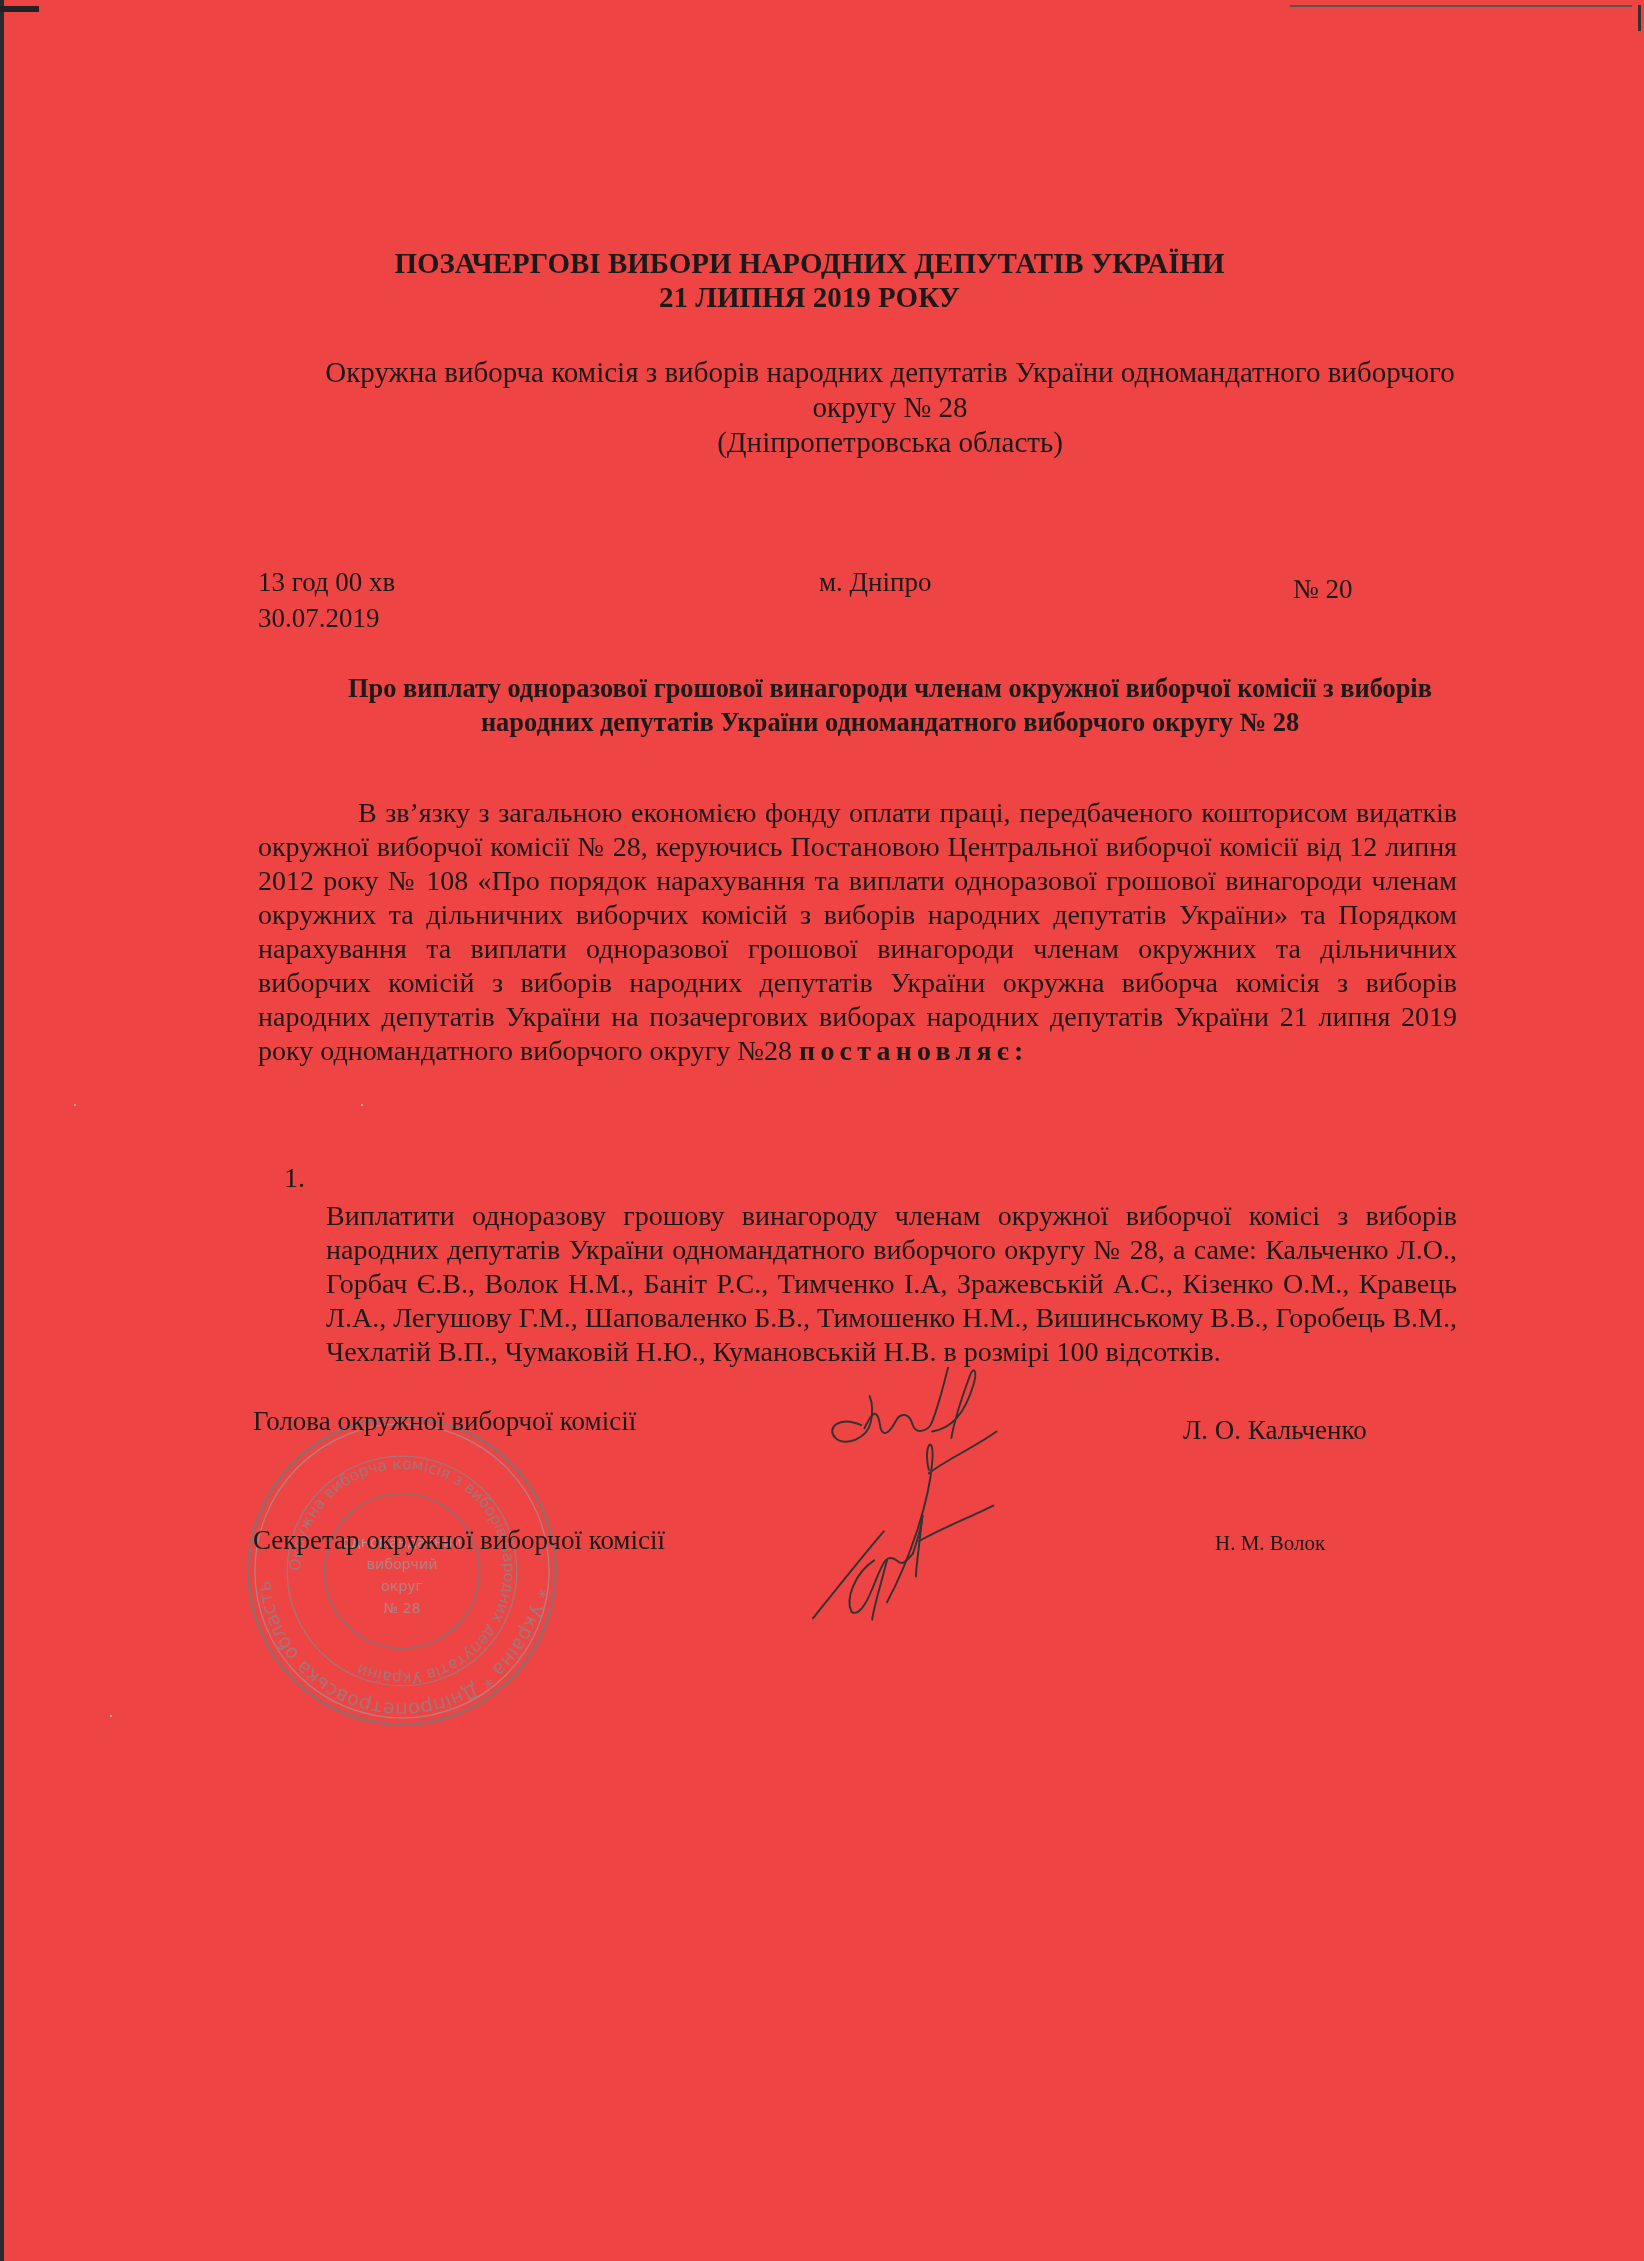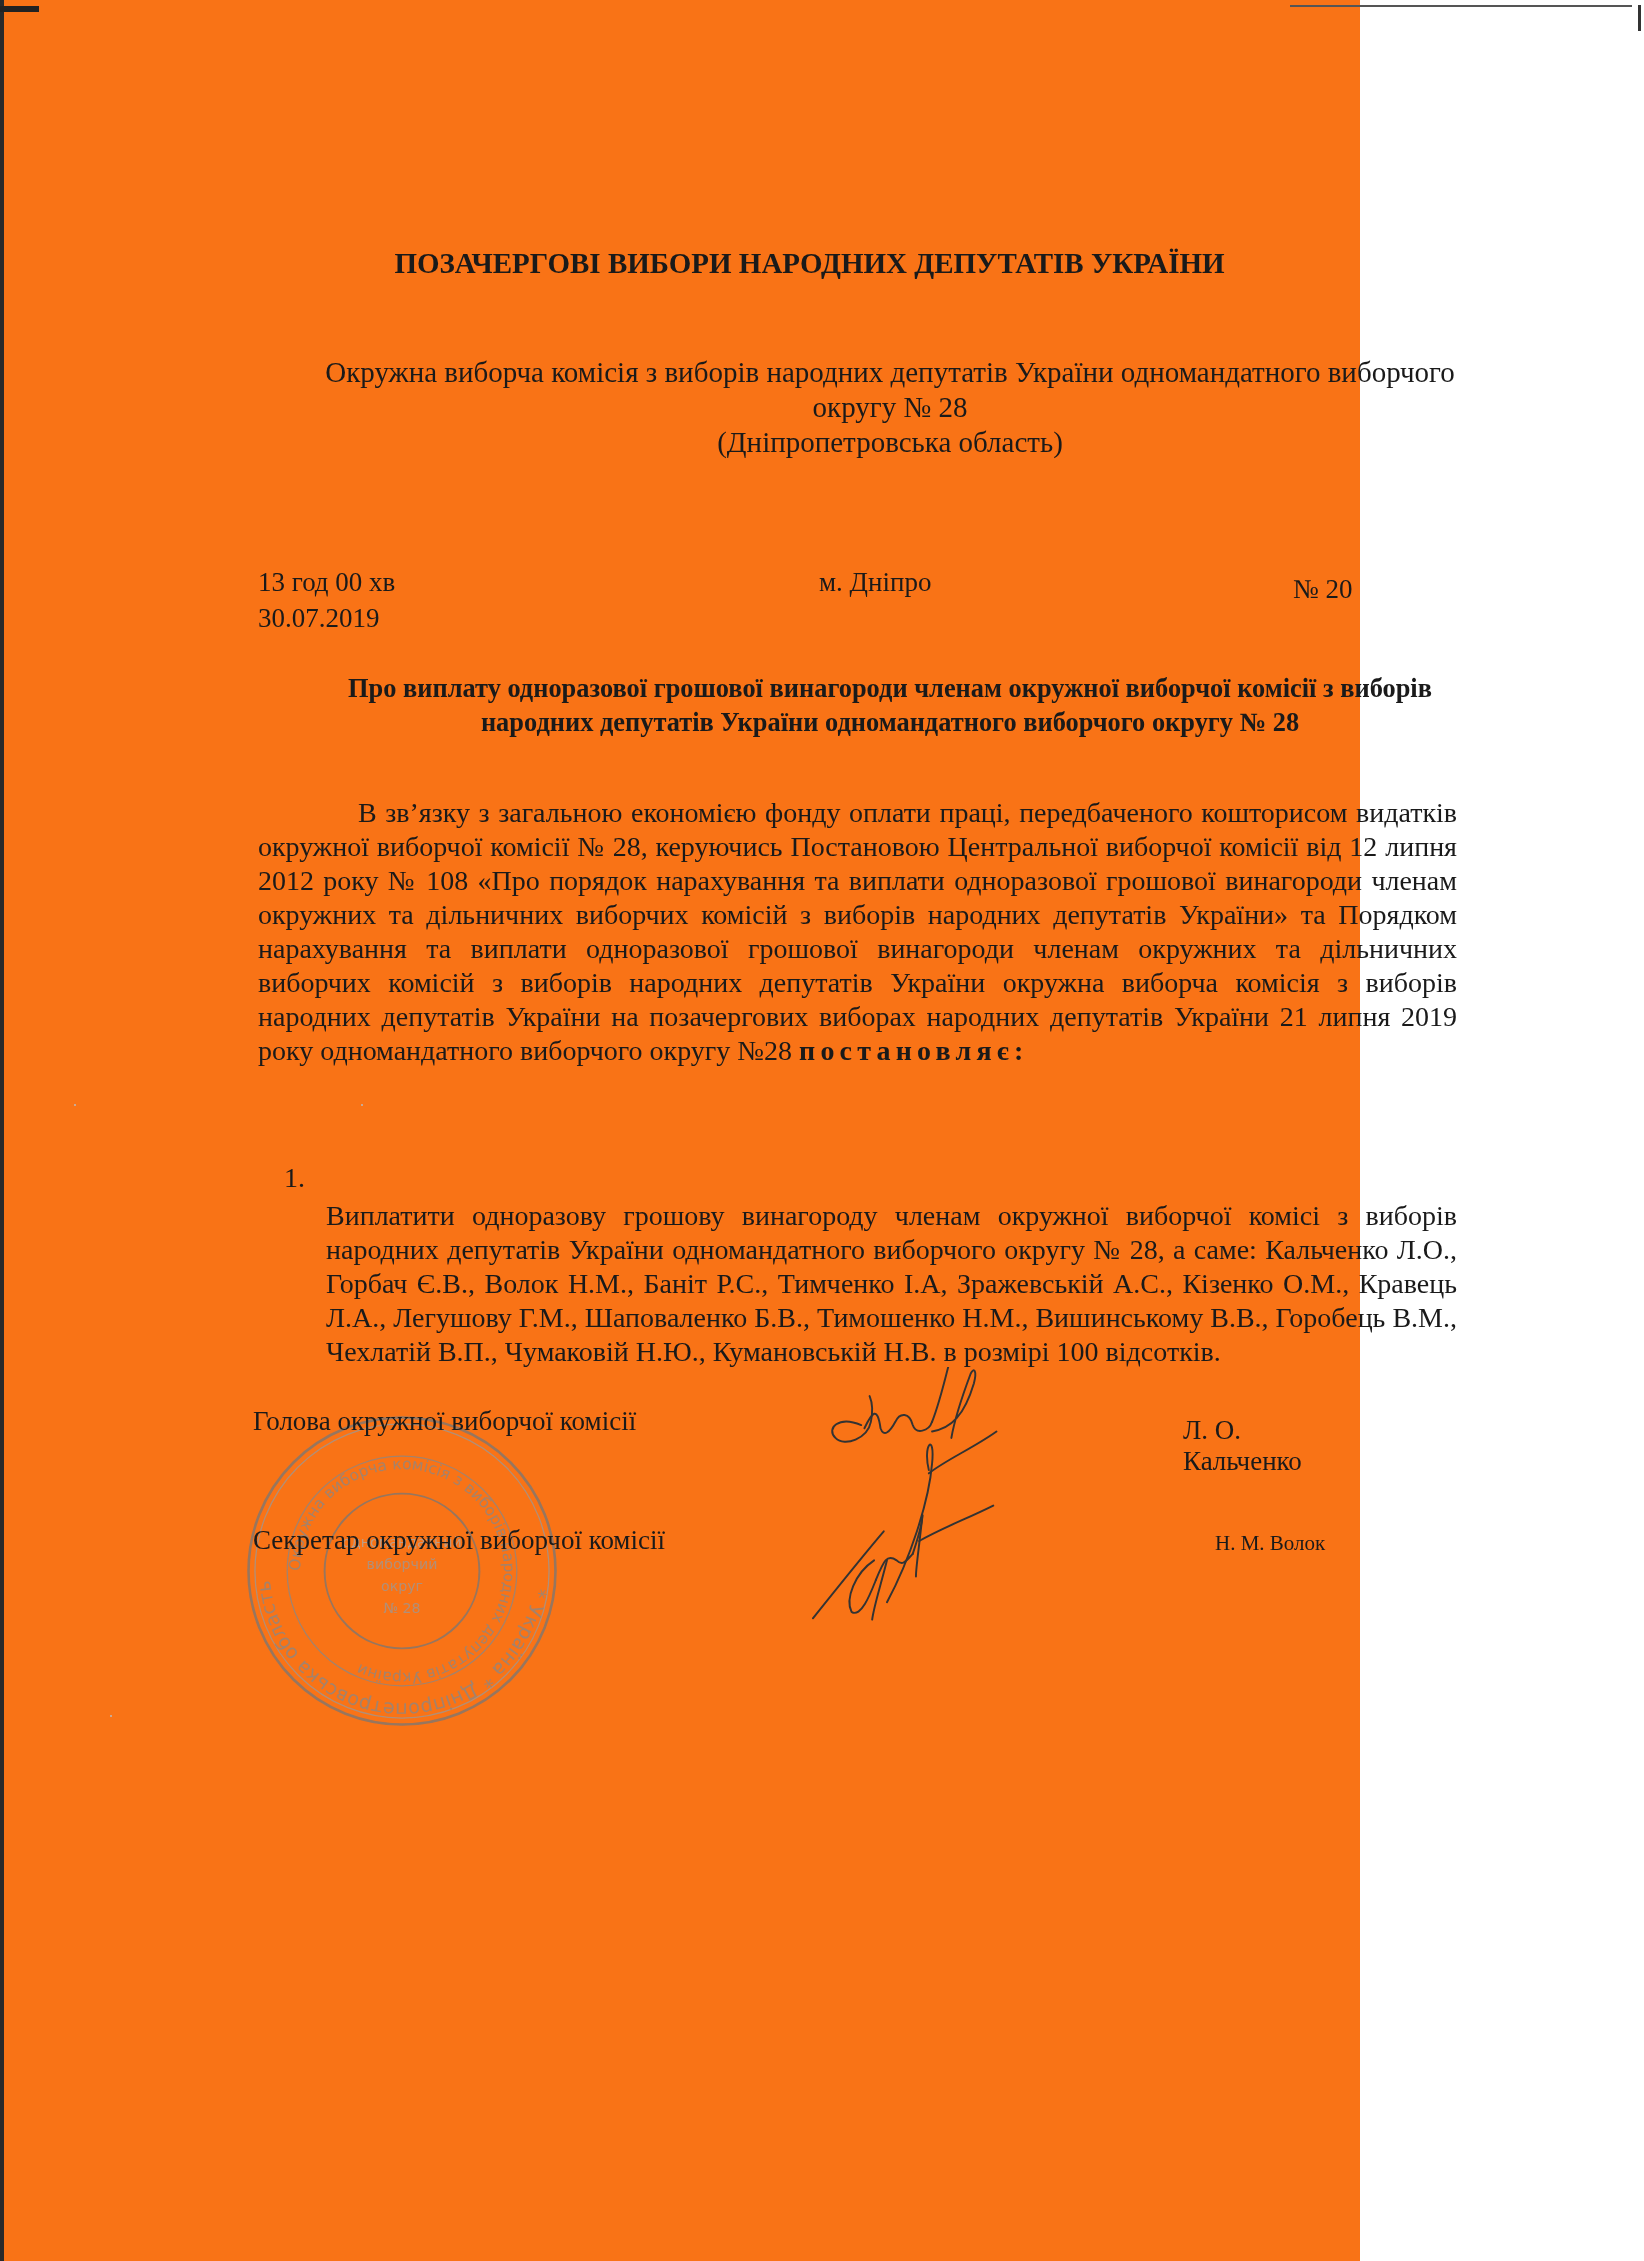--- a/index.html
+++ b/index.html
@@ -1,18 +1,18 @@
 <!DOCTYPE html>
 <html style="font-size:10.3px"><head>
 <meta charset="utf-8">
 <style>
   html, body { margin:0; padding:0; background:#ffffff; }
   body { width:1644px; height:2261px; position:relative; overflow:hidden;
          font-family:"Liberation Serif","DejaVu Serif",serif; color:#1a1a1a; }
-  .page { position:absolute; left:0; top:0; width:1360px; height:2261px; background:#f97316; }
+  .page { position:absolute; left:0; top:0; width:1644px; height:2261px; background:#ef4444; }
   .scan-edge-left { position:absolute; left:0; top:0; width:3.9px; height:2261px; background:#2a2a2a; }
   .scan-edge-top-left { position:absolute; left:0; top:6.4px; width:39px; height:5.2px; background:#222; }
   .scan-edge-top-right { position:absolute; left:1290px; top:5.2px; width:342px; height:1.9px; background:#555; }
   .scan-edge-top-right2 { position:absolute; left:1638px; top:5.2px; width:2.6px; height:26px; background:#333; }
 
   .abs { position:absolute; }
   .center { text-align:center; }
   .heading { font-weight:bold; font-size:29px; line-height:34px; }
   .body-text { font-size:29px; line-height:35px; }
 
@@ -48,20 +48,21 @@
 <body>
 
 <div class="page">
   <div class="scan-edge-left"></div>
   <div class="scan-edge-top-left"></div>
   <div class="scan-edge-top-right"></div>
   <div class="scan-edge-top-right2"></div>
 
   <div id="header-block" class="abs center heading">
     <div>ПОЗАЧЕРГОВІ ВИБОРИ НАРОДНИХ ДЕПУТАТІВ УКРАЇНИ</div>
+    <div>21 ЛИПНЯ 2019 РОКУ</div>
   </div>
 
   <div id="commission-block" class="abs center body-text">
     <div>Окружна виборча комісія з виборів народних депутатів України одномандатного виборчого</div>
     <div>округу № 28</div>
     <div>(Дніпропетровська область)</div>
   </div>
 
 
   <div id="meta-time" class="abs">

